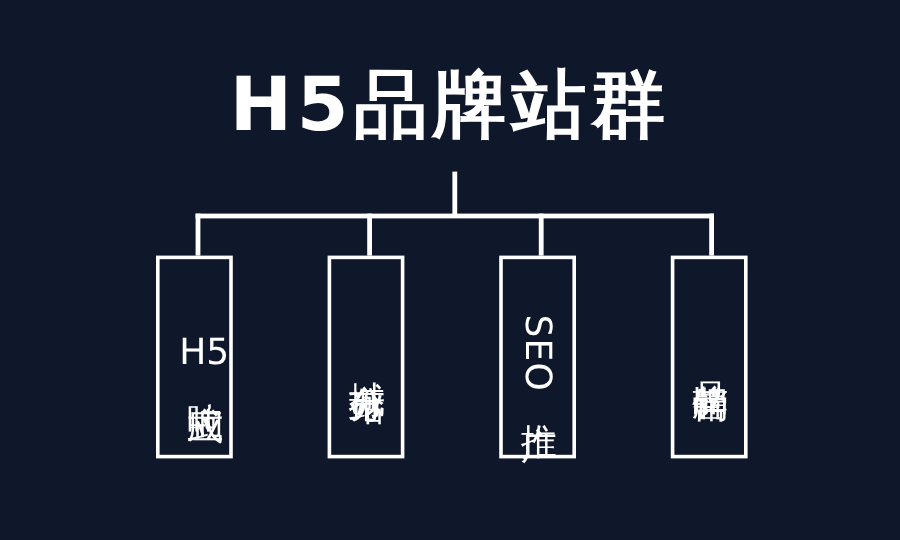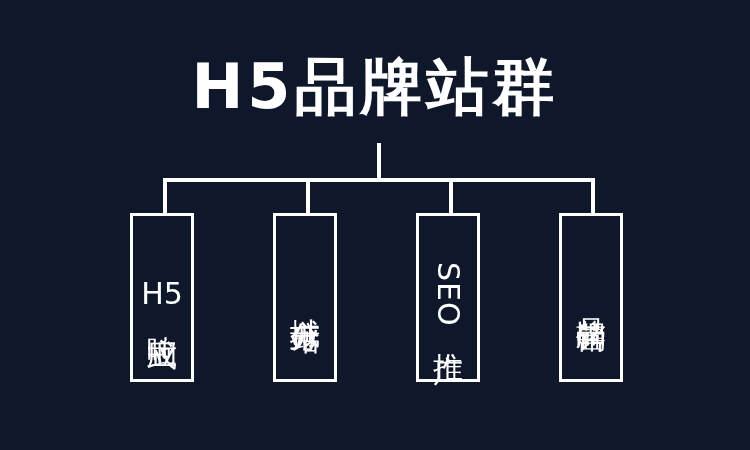--- a/index.html
+++ b/index.html
@@ -71,21 +71,21 @@
     width: 64px;
     height: 169px;
     border: 3px solid #ffffff;
     box-sizing: border-box;
     display: flex;
     flex-direction: column;
     align-items: center;
     justify-content: center;
     color: #ffffff;
   }
-  #box-1 { left: 130px; }
+  #box-1 { left: 130px; align-items: flex-end; }
   #box-2 { left: 273px; }
   #box-3 { left: 416px; }
   #box-4 { left: 559px; }
 
   
   .node-label {
     writing-mode: vertical-rl;
     text-orientation: upright;
     font-size: 30px;
     font-weight: normal;

